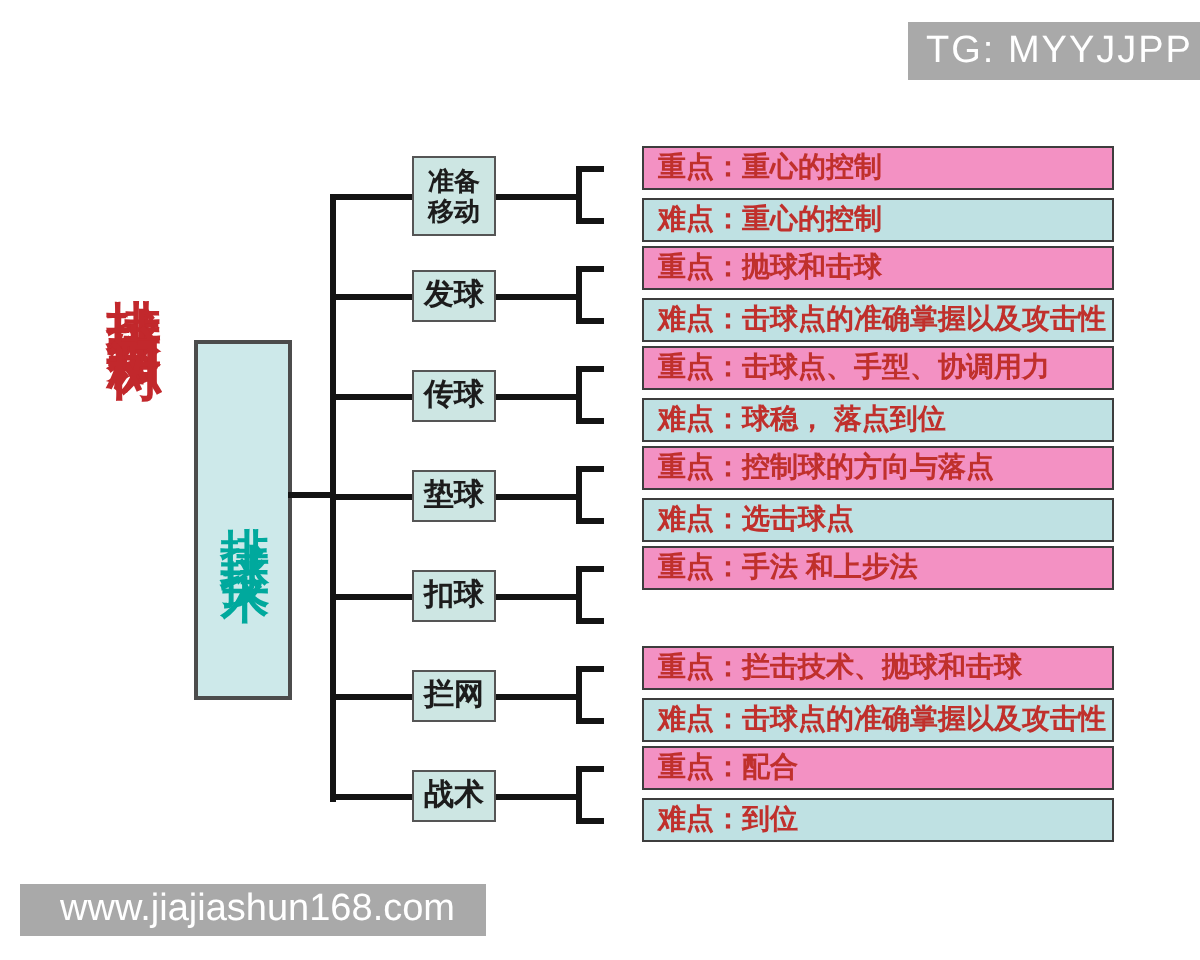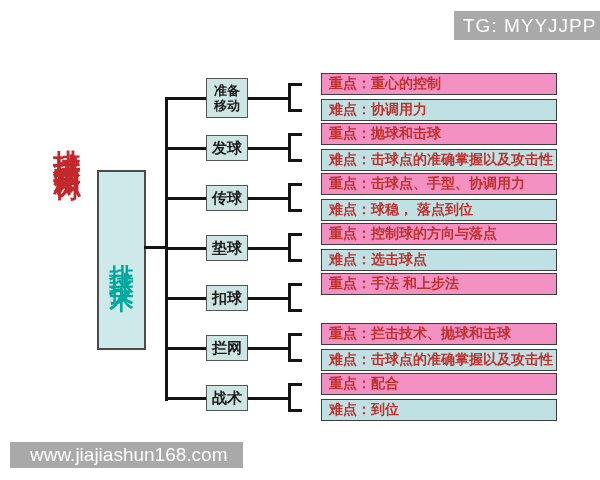--- a/index.html
+++ b/index.html
@@ -86,21 +86,21 @@
   <div class="group g0">
     <div class="line-branch"></div>
     <div class="branch-box">
       <span class="branch-label">准备移动</span>
     </div>
     <div class="line-leaf"></div>
     <div class="bracket-v"></div>
     <div class="stub-key"></div>
     <div class="stub-diff"></div>
     <div class="leaf leaf-key">重点：重心的控制</div>
-    <div class="leaf leaf-diff">难点：协调用力</div>
+    <div class="leaf leaf-diff">难点：重心的控制</div>
   </div>
 
   <div class="group g1">
     <div class="line-branch"></div>
     <div class="branch-box">
       <span class="branch-label">发球</span>
     </div>
     <div class="line-leaf"></div>
     <div class="bracket-v"></div>
     <div class="stub-key"></div>

